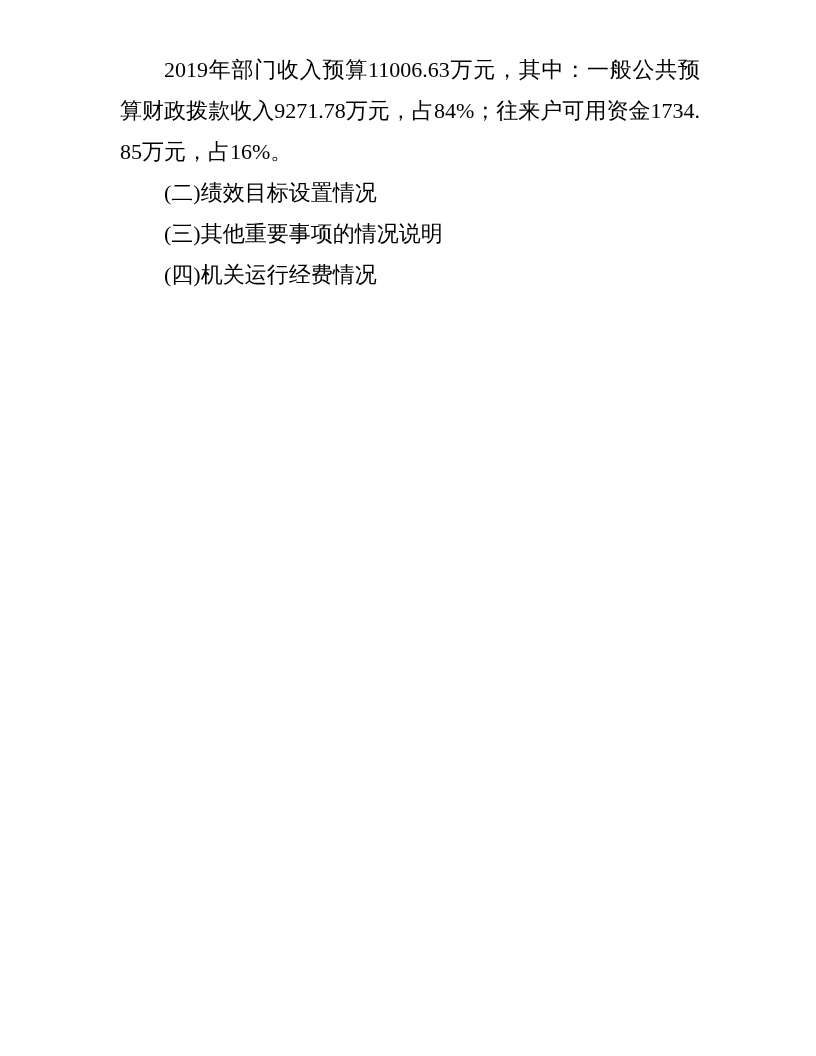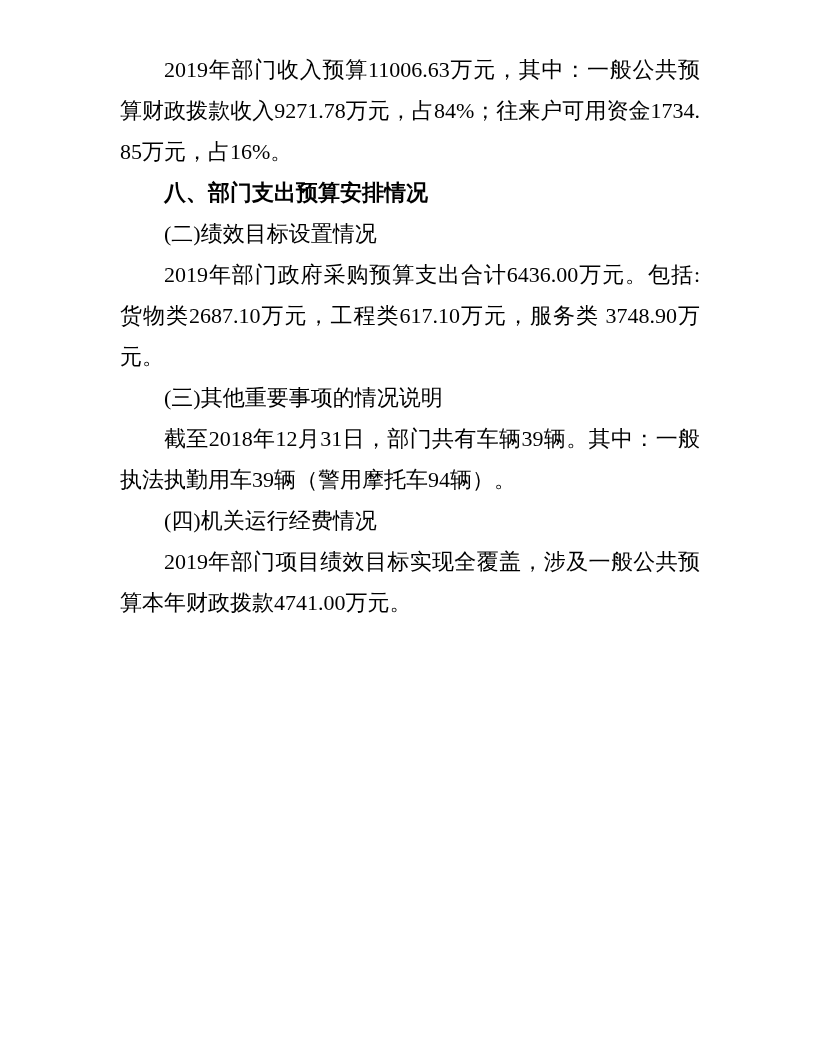--- a/index.html
+++ b/index.html
@@ -41,21 +41,17 @@
     font-family: "Liberation Sans", "DejaVu Sans", sans-serif;
     font-weight: 700;
   }
 </style>
 </head>
 <body>
 
 <div class="page">
   <div class="doc-body">
       <p class="paragraph">2019年部门收入预算11006.63万元，其中：一般公共预算财政拨款收入9271.78万元，占84%；往来户可用资金1734.85万元，占16%。</p>
-      <p class="heading">八、部门支出预算安排情况</p>
       <p class="paragraph">(二)绩效目标设置情况</p>
-      <p class="paragraph">2019年部门政府采购预算支出合计6436.00万元。包括:货物类2687.10万元，工程类617.10万元，服务类 3748.90万元。</p>
       <p class="paragraph">(三)其他重要事项的情况说明</p>
-      <p class="paragraph">截至2018年12月31日，部门共有车辆39辆。其中：一般执法执勤用车39辆（警用摩托车94辆）。</p>
       <p class="paragraph">(四)机关运行经费情况</p>
-      <p class="paragraph">2019年部门项目绩效目标实现全覆盖，涉及一般公共预算本年财政拨款4741.00万元。</p>
     </div>
 </div>
 
 </body></html>

